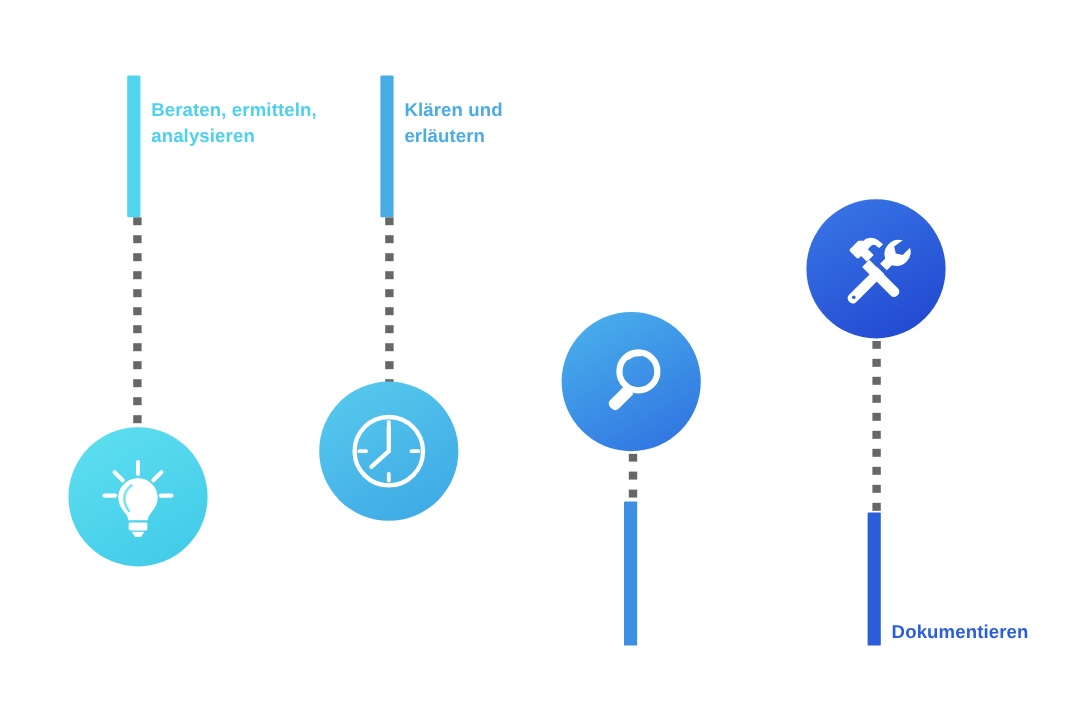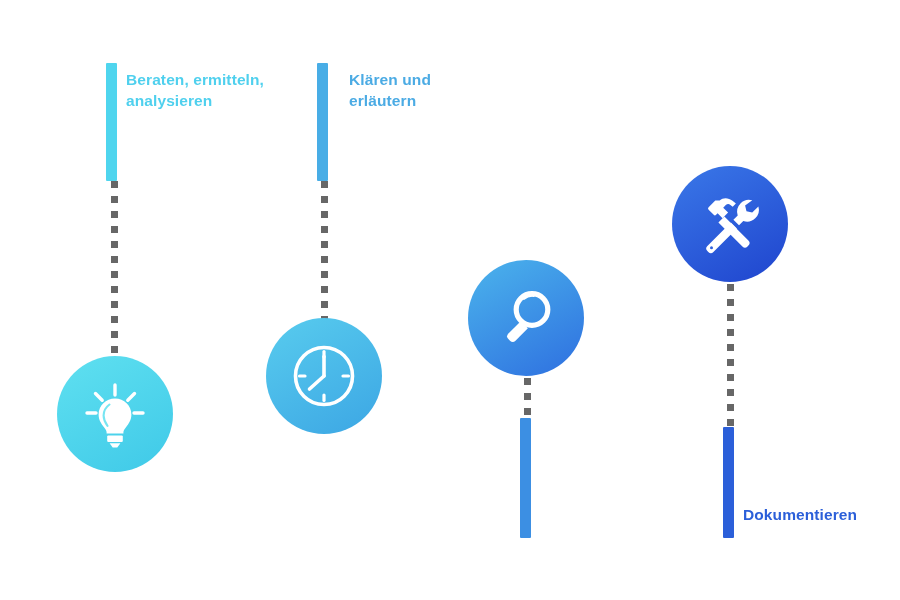--- a/index.html
+++ b/index.html
@@ -49,20 +49,21 @@
   .circle svg { display: block; }
 
   
   .step-label {
     position: absolute;
     font-weight: bold;
     font-size: 15.5px;
     line-height: 1.33;
     letter-spacing: 0.1px;
     white-space: pre-line;
+    margin-top: 13px;
   }
 </style>
 </head>
 <body>
 
 <div class="canvas">
 
   <div class="bar" style="left:106px; top:63px; height:118px; background:#4FD5EE;"></div>
 
   <div class="step-label" style="left:126px; top:70px; color:#4FD0EE; width:180px;">Beraten, ermitteln,
@@ -87,21 +88,21 @@
         <path d="M31.5 27.5c-3.6 2.6-5.9 6.6-5.9 11.1 0 4.2 1.9 7.6 3.9 10.2" fill="none" stroke="#5FE0F0" stroke-width="2.1" stroke-linecap="round" opacity="0.85"></path>
 
         <rect x="29.2" y="58.4" width="15.6" height="6.6" rx="1.2" fill="#ffffff"></rect>
         <path d="M31.6 66.2h10.8l-3.1 4.4h-4.6z" fill="#ffffff"></path>
       </svg>
     </span>
   </div>
 
   <div class="bar" style="left:317px; top:63px; height:118px; background:#48ADE6;"></div>
 
-  <div class="step-label" style="left:349px; top:70px; color:#4BABE4; width:150px;">Klären und
+  <div class="step-label" style="left:337px; top:70px; color:#4BABE4; width:150px;">Klären und
 erläutern</div>
 
   <div class="connector" style="left:321px; top:181px; height:140px;"></div>
 
   <div class="circle" style="left:266px; top:318px; background:linear-gradient(150deg,#58CCEE 0%,#3CA6E4 100%);">
     <span>
       <svg width="74" height="74" viewBox="0 0 74 74">
         <circle cx="37" cy="37" r="28.5" fill="none" stroke="#ffffff" stroke-width="3.6"></circle>
         <g stroke="#ffffff" stroke-width="3.2" stroke-linecap="round">
           <line x1="37" y1="12.5" x2="37" y2="18"></line>

